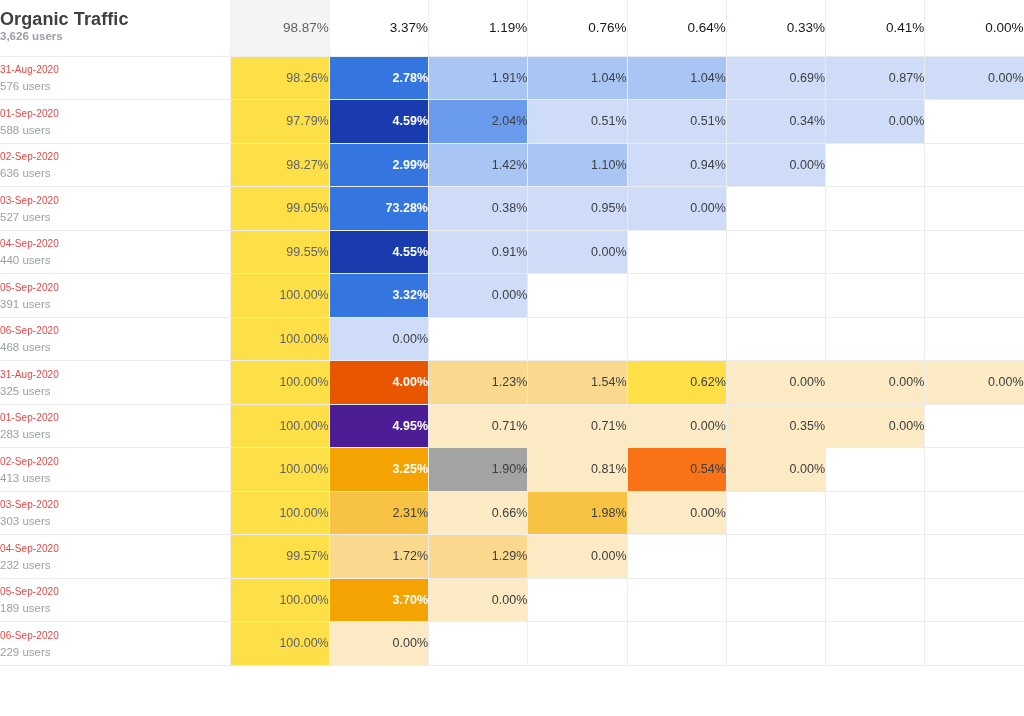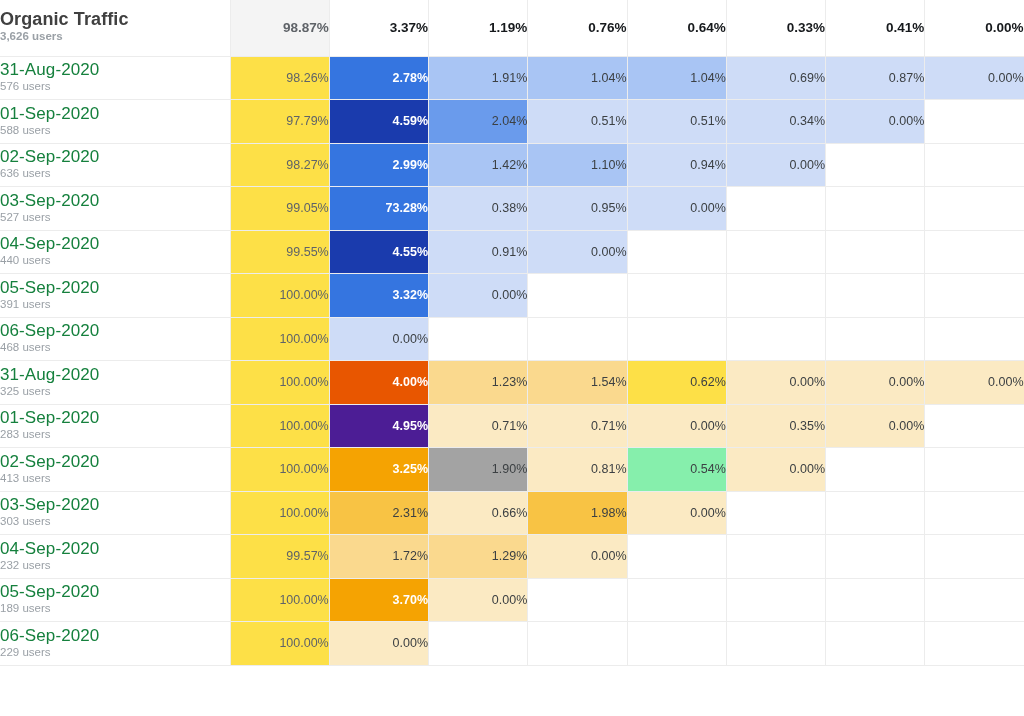--- a/index.html
+++ b/index.html
@@ -36,22 +36,22 @@
   tr.group-row > td { height: 56px; }
 
   
   td.label-cell {
     background: #ffffff;
     padding: 0 0 0 16px;
     text-align: left;
     border-right: 1px solid #ececec;
   }
   .lbl-title {
-    font-size: 17px;
-    color: #15803d;
+    font-size: 10px;
+    color: #ef4444;
     line-height: 17px;
     letter-spacing: .1px;
   }
   .group-row .lbl-title {
     font-weight: bold;
     font-size: 18px;
     color: #404040;
   }
   .lbl-sub {
     font-size: 11.5px;
@@ -67,21 +67,21 @@
 
   
   td.val {
     text-align: right;
     font-size: 12.5px;
     color: #3c4043;
     padding-right: 17px;
     white-space: nowrap;
   }
   .group-row td.val {
-    font-weight: bold;
+    font-weight: normal;
     font-size: 13.5px;
     color: #16191c;
     background: #ffffff;
     margin-top: 20px;
   }
   .group-row td.val.first-col { background: #f4f4f4; }
   td.val.first-col {
     background: #fde047;
     color: #5f6368;
   }
@@ -247,21 +247,21 @@
         </tr>
         <tr class="data-row">
           <td class="label-cell">
             <div class="lbl-title">02-Sep-2020</div>
             <div class="lbl-sub">413 users</div>
           </td>
           <td class="val first-col">100.00%</td>
           <td class="val white-text" style="background:#f5a302">3.25%</td>
           <td class="val" style="background:#a3a3a3">1.90%</td>
           <td class="val" style="background:#fbeac3">0.81%</td>
-          <td class="val" style="background:#86efac">0.54%</td>
+          <td class="val" style="background:#f97316">0.54%</td>
           <td class="val" style="background:#fbeac3">0.00%</td>
           <td class="val empty"></td>
           <td class="val empty"></td>
         </tr>
         <tr class="data-row">
           <td class="label-cell">
             <div class="lbl-title">03-Sep-2020</div>
             <div class="lbl-sub">303 users</div>
           </td>
           <td class="val first-col">100.00%</td>

